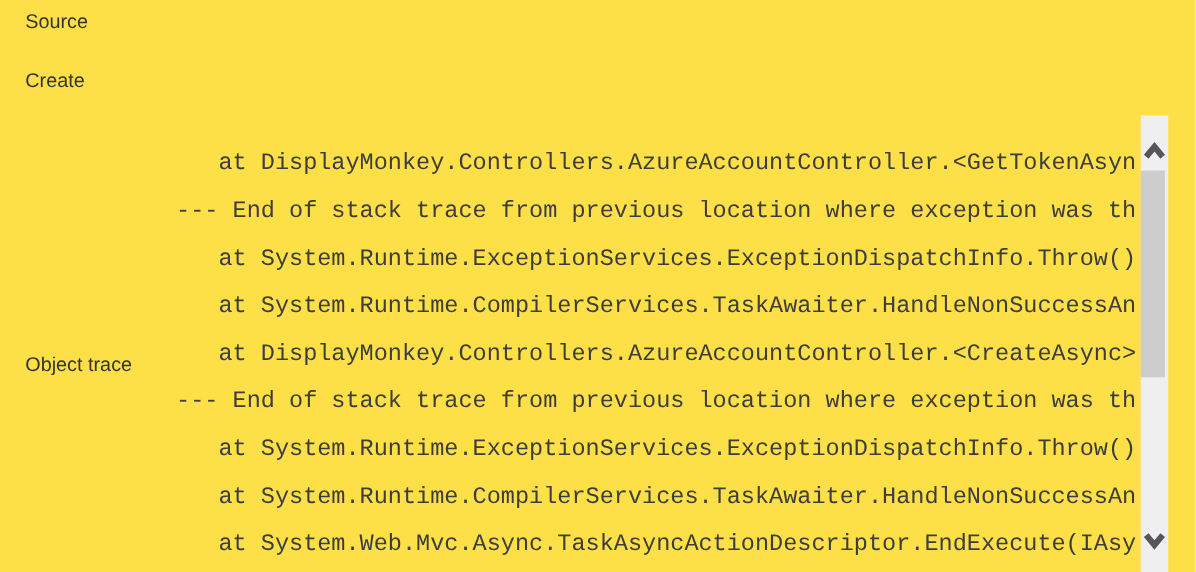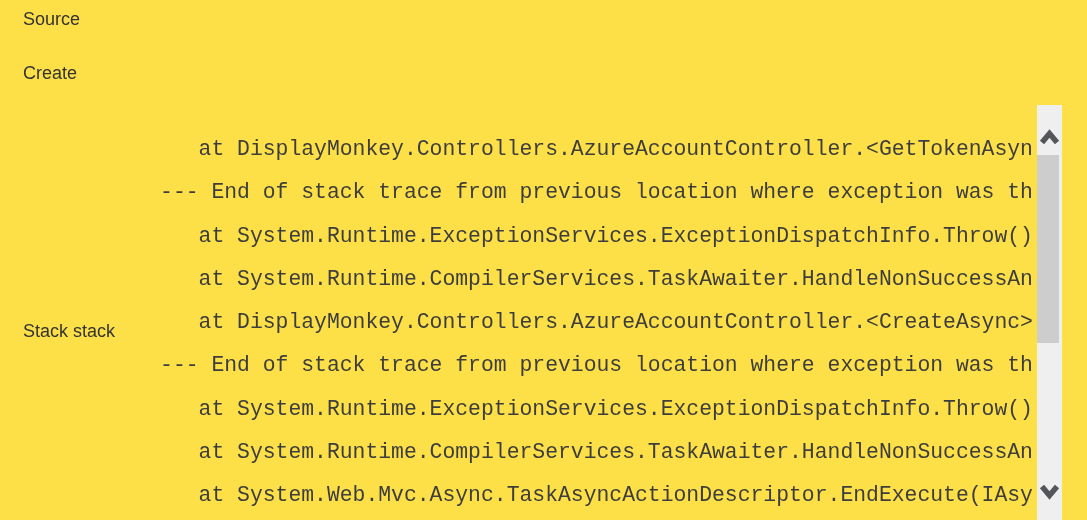--- a/index.html
+++ b/index.html
@@ -92,21 +92,21 @@
 </style>
 </head>
 <body>
 
 <div class="screen">
 
   <div class="field-label row1">Source</div>
 
   <div class="field-label row2">Create</div>
 
-  <div class="field-label stack-label">Stack stack</div>
+  <div class="field-label stack-label">Object trace</div>
 
   <div class="stack-viewport">
     <pre class="stack-pre"><div class="trace-line">   at DisplayMonkey.Controllers.AzureAccountController.&lt;GetTokenAsyn</div><div class="trace-line">--- End of stack trace from previous location where exception was th</div><div class="trace-line">   at System.Runtime.ExceptionServices.ExceptionDispatchInfo.Throw()</div><div class="trace-line">   at System.Runtime.CompilerServices.TaskAwaiter.HandleNonSuccessAn</div><div class="trace-line">   at DisplayMonkey.Controllers.AzureAccountController.&lt;CreateAsync&gt;</div><div class="trace-line">--- End of stack trace from previous location where exception was th</div><div class="trace-line">   at System.Runtime.ExceptionServices.ExceptionDispatchInfo.Throw()</div><div class="trace-line">   at System.Runtime.CompilerServices.TaskAwaiter.HandleNonSuccessAn</div><div class="trace-line">   at System.Web.Mvc.Async.TaskAsyncActionDescriptor.EndExecute(IAsy</div></pre>
   </div>
 
   <div class="scrollbar">
     <div class="scroll-btn up">
       <svg width="21" height="16" viewBox="0 0 21 16">
         <path d="M3 13.5 L10.5 4.5 L18 13.5" fill="none" stroke="#55565a" stroke-width="5.5" stroke-linejoin="miter"></path>
       </svg>

